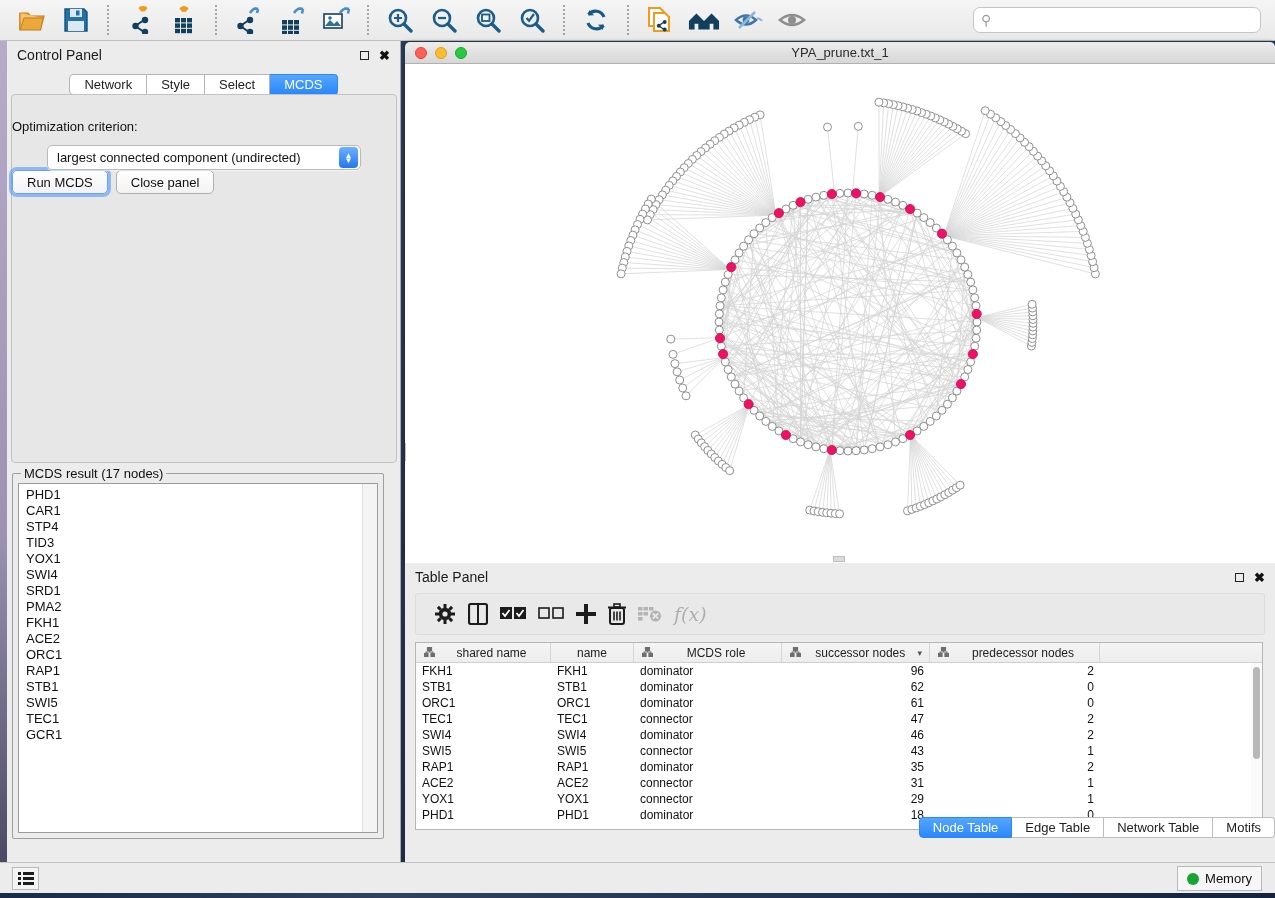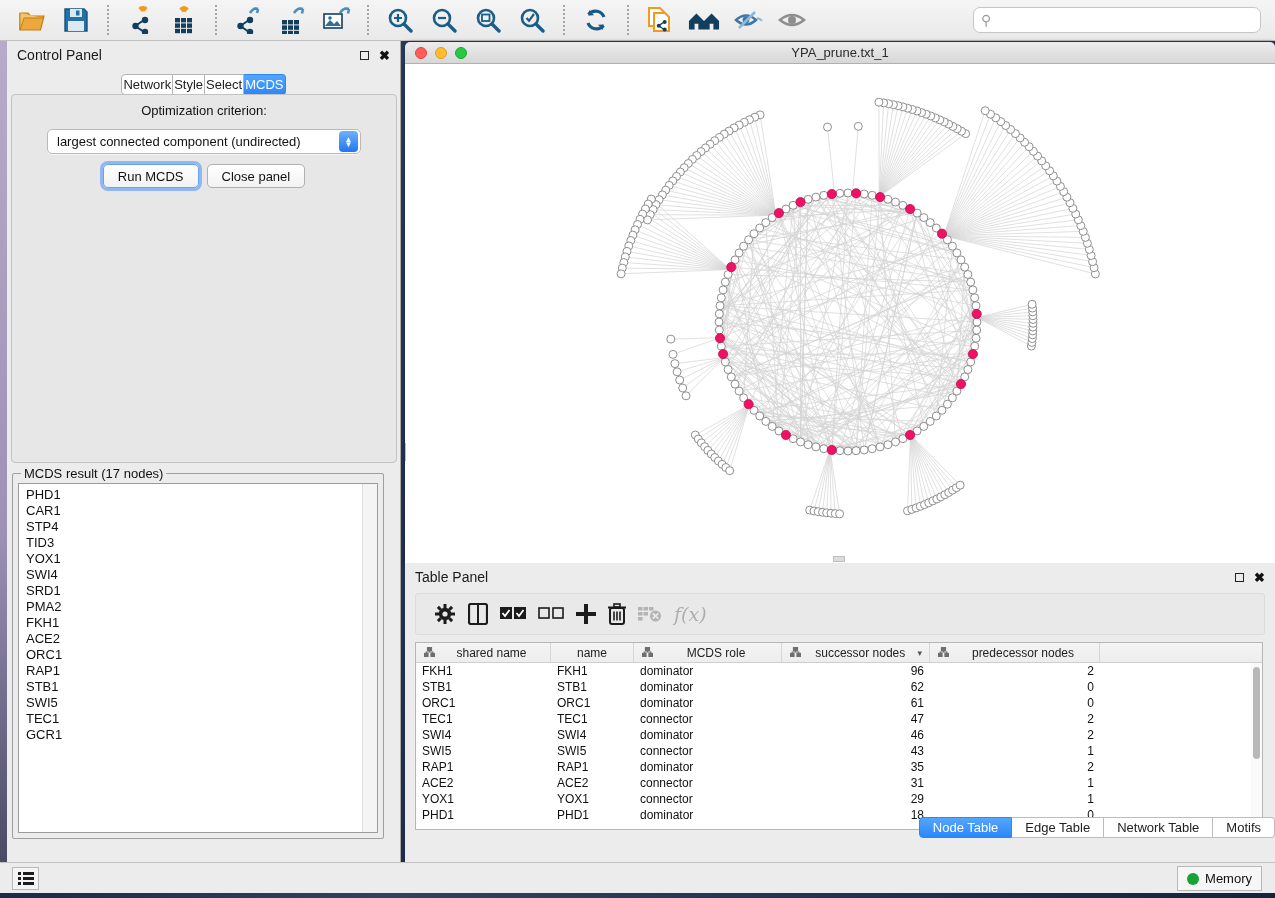--- a/index.html
+++ b/index.html
@@ -22,32 +22,32 @@
 
   
   .control-panel { position:absolute; left:7px; top:41px; width:394px; height:821px; background:#ececec; border-right:1px solid #a9a9a9; }
   .panel-titlebar { height:28px; display:flex; align-items:center; padding:0 10px; }
   .panel-title { font-size:14px; color:#1b1b1b; }
   .panel-wctrl { margin-left:auto; display:flex; align-items:center; gap:10px; }
   .float-icon { width:9px; height:9px; border:1.6px solid #222; }
   .close-icon { font-size:13px; font-weight:bold; color:#111; line-height:1; }
 
   .cp-tabs { position:absolute; left:0; top:33px; width:100%; display:flex; justify-content:center; }
-  .seg-tab { height:21px; padding:0 1px; background:#fff; border:1px solid #b4b4b4; border-left-width:0; font-size:13px; color:#222; display:flex; align-items:center; cursor:default; }
+  .seg-tab { height:21px; padding:0 14px; background:#fff; border:1px solid #b4b4b4; border-left-width:0; font-size:13px; color:#222; display:flex; align-items:center; cursor:default; }
   .seg-tab:first-child { border-left-width:1px; border-radius:4px 0 0 4px; }
   .seg-tab:last-child { border-radius:0 4px 4px 0; }
   .seg-tab.active { background:linear-gradient(#55a6fd,#2a88fb); border-color:#2a88fb; color:#fff; }
 
   .cp-inner { position:absolute; left:4px; top:53px; width:386px; height:369px; background:#e7e7e7; border:1px solid #c2c2c2; border-radius:4px; }
-  .opt-label { text-align:center; margin-top:8px; font-size:13px; color:#111; }
+  .opt-label { margin-top:24px; font-size:13px; color:#111; }
   .select-wrap { margin:11px auto 0; width:314px; height:25px; background:#fff; border:1px solid #b9b9b9; border-radius:5px; display:flex; align-items:center; position:relative; box-shadow:0 1px 0 rgba(255,255,255,.6); }
   .select-wrap .sel-text { font-size:13px; color:#111; padding-left:9px; flex:1; white-space:nowrap; overflow:hidden; }
   .sel-stepper { width:19px; height:21px; margin-right:2px; border-radius:4px; background:linear-gradient(#6db1fc,#2276f0); display:flex; flex-direction:column; align-items:center; justify-content:center; color:#fff; }
   .sel-stepper span { font-size:8px; line-height:5px; }
-  .btn-row { display:flex; justify-content:center; gap:8px; margin-top:10px; }
+  .btn-row { display:flex; justify-content:flex-start; gap:8px; margin-top:0; }
   .mac-btn { height:24px; padding:0 14px; background:linear-gradient(#ffffff,#f2f2f2); border:1px solid #b0b0b0; border-radius:5px; font-size:13px; color:#111; display:flex; align-items:center; cursor:default; }
   .mac-btn.focused { box-shadow:0 0 0 3px rgba(74,144,250,.55); border-color:#6ba2f0; }
 
   .mcds-fieldset { position:absolute; left:5px; top:425px; width:372px; height:373px; border:1px solid #9f9f9f; border-radius:2px; padding:2px 5px 6px 5px; background:transparent; }
   .mcds-fieldset legend { font-size:13px; color:#111; padding:0 3px; margin-left:3px; }
   .mcds-list { width:100%; height:350px; background:#fff; border:1px solid #9b9b9b; font-size:13px; color:#111; overflow:hidden; position:relative; }
   .mcds-list .rows { padding:3px 0 0 7px; line-height:16px; }
   .mcds-vsb { position:absolute; right:0; top:0; bottom:0; width:15px; background:#f4f4f4; border-left:1px solid #ddd; }
 
   

